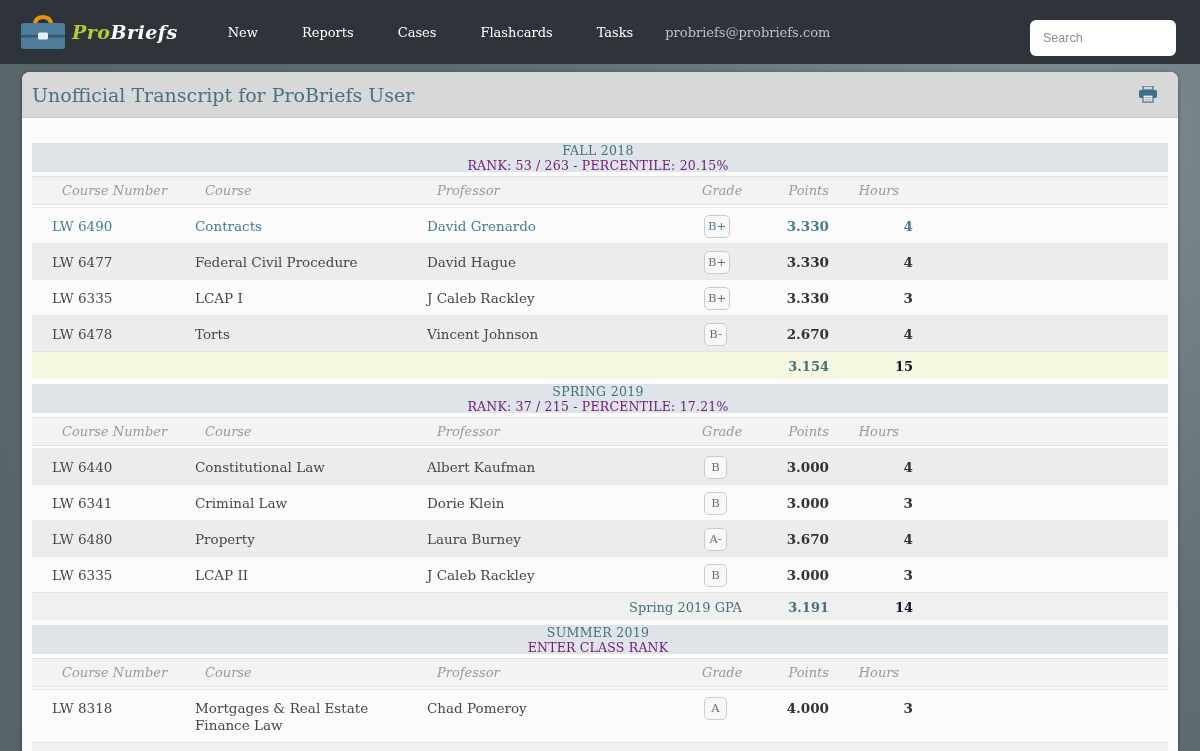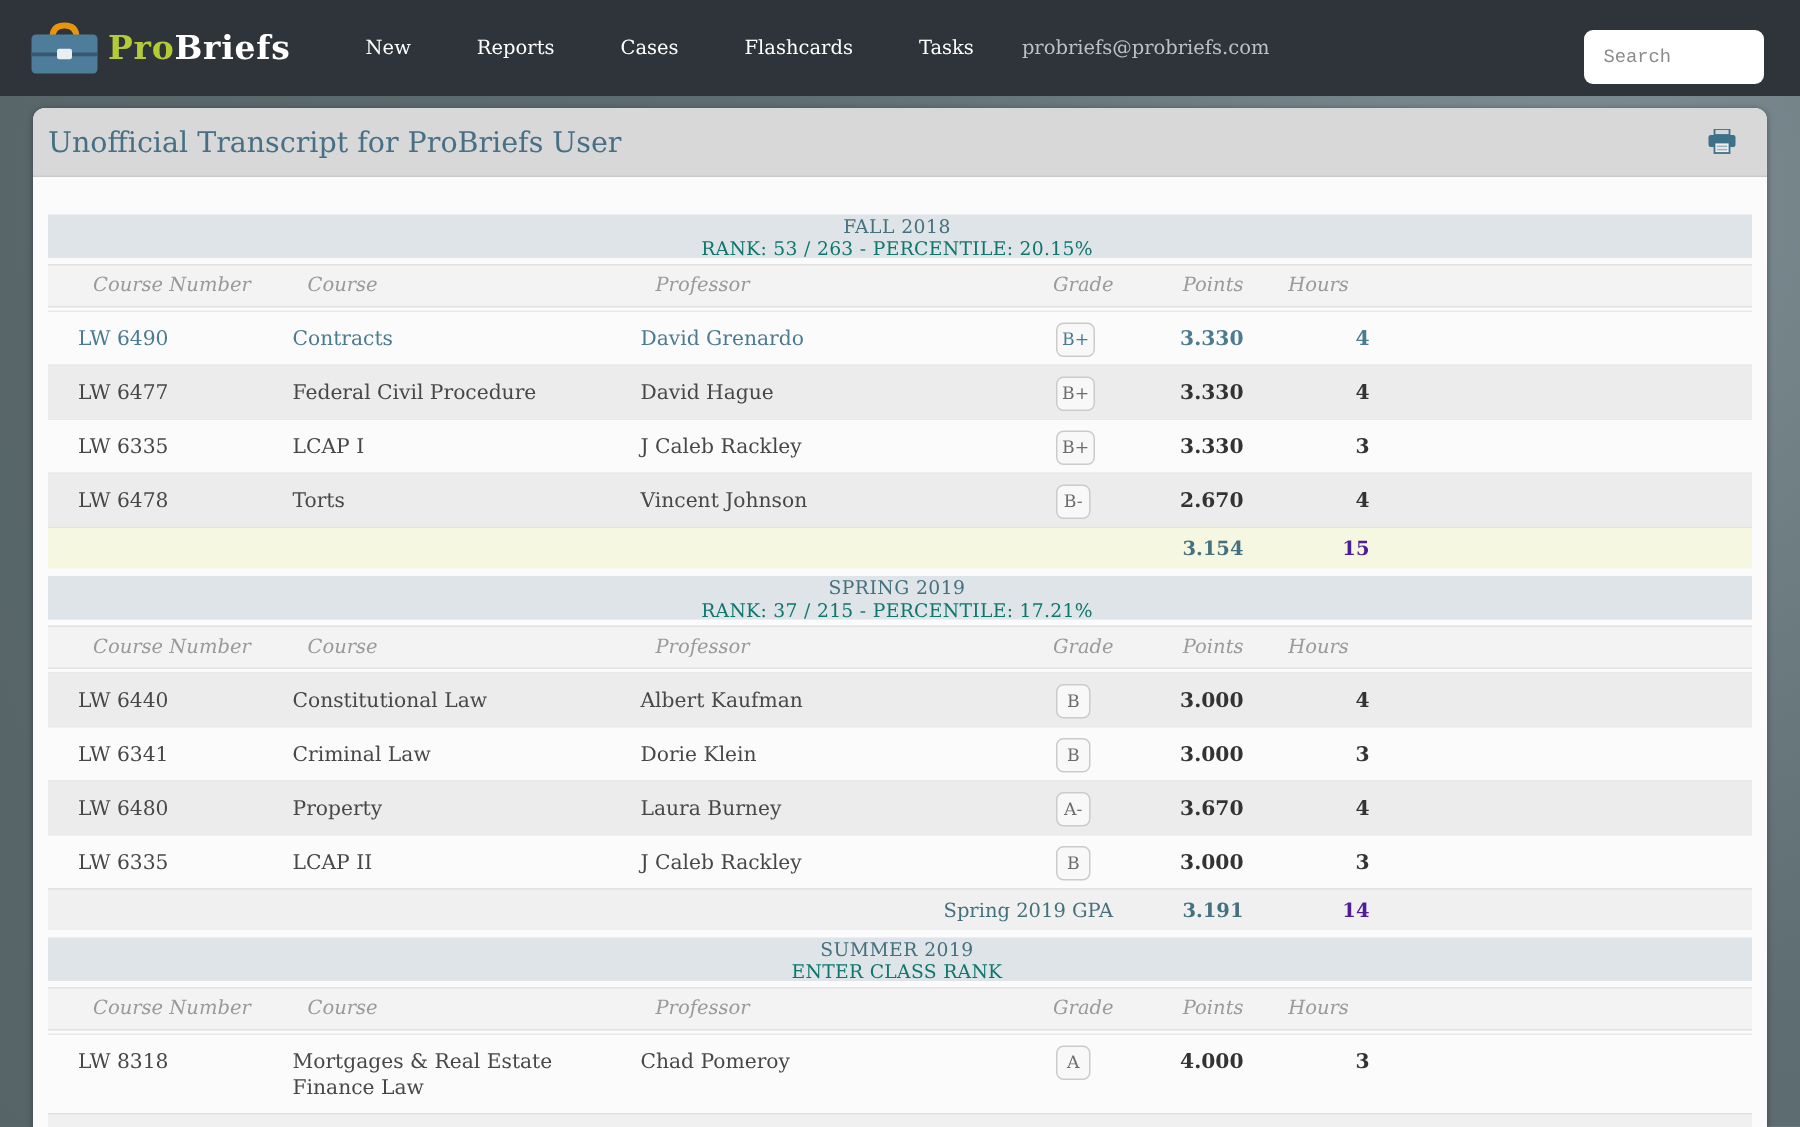--- a/index.html
+++ b/index.html
@@ -9,34 +9,34 @@
     font-family: "DejaVu Serif", "Liberation Serif", serif;
     background: radial-gradient(circle at 88% 18%, #7d8d93 0%, #5e6d71 45%, #566468 100%);
   }
 
   
   .navbar {
     height: 64px; background: #2e3439; display: flex; align-items: center;
     padding: 0 24px 0 20px;
   }
   .brand { display: flex; align-items: center; gap: 6px; cursor: pointer; }
-  .brand-text { font-size: 22px; font-weight: bold; letter-spacing: 0.5px; }
+  .brand-text { font-size: 19px; font-weight: bold; letter-spacing: 0.5px; font-style: italic; }
   .brand-pro { color: #b3cb35; }
   .brand-briefs { color: #ffffff; }
   .nav-links { display: flex; align-items: center; margin-left: 28px; }
   .nav-item {
     color: #ffffff; font-size: 13px; padding: 10px 22px; cursor: pointer;
     white-space: nowrap;
   }
   .nav-email { color: #b9c2c6; font-size: 13px; padding: 10px 10px; cursor: pointer; }
   .nav-spacer { flex: 1; }
   .search-input {
-    width: 120px; height: 36px; border: none; border-radius: 6px;
+    width: 146px; height: 36px; border: none; border-radius: 6px;
     background: #ffffff; color: #333; font-size: 12.5px; padding: 0 13px;
-    font-family: Liberation Mono, monospace; outline: none; margin-top: 12px;
+    font-family: Liberation Sans, sans-serif; outline: none; margin-top: 12px;
   }
   .search-input::placeholder { color: #8b8b8b; }
 
   
   .panel {
     position: absolute; left: 22px; top: 72px; width: 1156px; height: 700px;
     background: #fbfbfb; border-radius: 8px 8px 0 0;
     box-shadow: 0 1px 4px rgba(0,0,0,0.35); overflow: hidden;
   }
   .panel-header {
@@ -47,21 +47,21 @@
   .print-btn { cursor: pointer; display: flex; align-items: center; padding: 4px; }
 
   .panel-body { padding: 25px 10px 0 10px; }
 
   
   .term-band {
     background: #dee4e7; display: flex; align-items: center;
     padding: 0 14px 0 10px; height: 29px; margin-bottom: 4px; flex-direction: column;
   }
   .term-label { color: #45717f; font-size: 12.5px; font-weight: 500; letter-spacing: 0.3px; flex: 1; }
-  .term-rank { color: #0f766e; font-size: 12.5px; letter-spacing: 0.2px; }
+  .term-rank { color: #701a75; font-size: 12.5px; letter-spacing: 0.2px; }
   .term-rank.linkish { cursor: pointer; }
 
   .tgrid { display: grid; grid-template-columns: 158px 232px 272px 58px 85px 85px 1fr; align-items: start; }
 
   .hdr-row { background: #f3f3f3; border-top: 1px solid #e2e2e2; border-bottom: 1px solid #e2e2e2; margin-bottom: 2px; }
   .hdr-cell { font-style: italic; color: #9a9a9a; font-size: 13px; padding: 6px 8px; white-space: nowrap; }
   .hdr-c1 { padding-left: 30px; }
   .hdr-c2, .hdr-c3 { padding-left: 15px; }
   .hdr-c4 { text-align: right; padding-right: 15px; }
   .hdr-c5 { text-align: right; padding-right: 8px; }
@@ -86,21 +86,21 @@
   .course-row.hl .cell, .course-row.hl .grade-badge { color: #4a7b91; }
 
   .gpa-row { min-height: 28px; border-top: 1px solid #e2e2e2; margin-bottom: 5px; }
   .gpa-row.tint-yellow { background: #f6f7e1; }
   .gpa-row.tint-gray { background: #f0f0f0; }
   .gpa-label {
     grid-column: 1 / 5; text-align: right; color: #45717f; font-size: 13px;
     padding: 7px 10px 5px;
   }
   .gpa-points { grid-column: 5; text-align: right; color: #45717f; font-size: 13px; font-weight: 600; padding: 7px 8px 5px; }
-  .gpa-hours { grid-column: 6; text-align: right; color: #4c1d95; font-size: 13px; font-weight: 600; padding: 7px 9px 5px; }
+  .gpa-hours { grid-column: 6; text-align: right; color: #0f172a; font-size: 13px; font-weight: 600; padding: 7px 9px 5px; }
 </style>
 </head>
 <body>
 
 <div class="navbar">
   <div class="brand">
     <span style="display:flex;">
       <svg width="46" height="38" viewBox="0 0 46 38">
         <path d="M15 12 Q15 4 23 4 Q31 4 31 12" fill="none" stroke="#e8940d" stroke-width="4"></path>
         <rect x="1" y="10" width="44" height="26" rx="3" fill="#4e7d9b"></rect>

